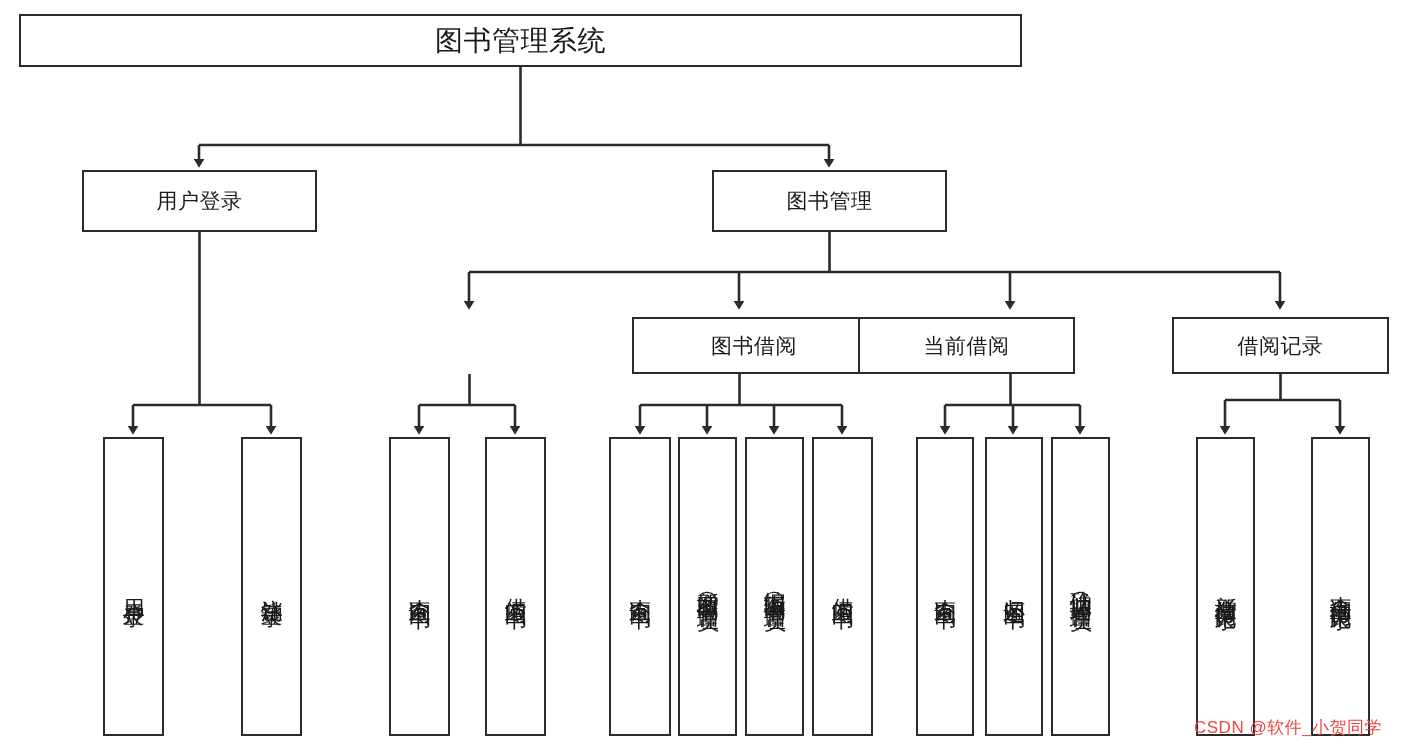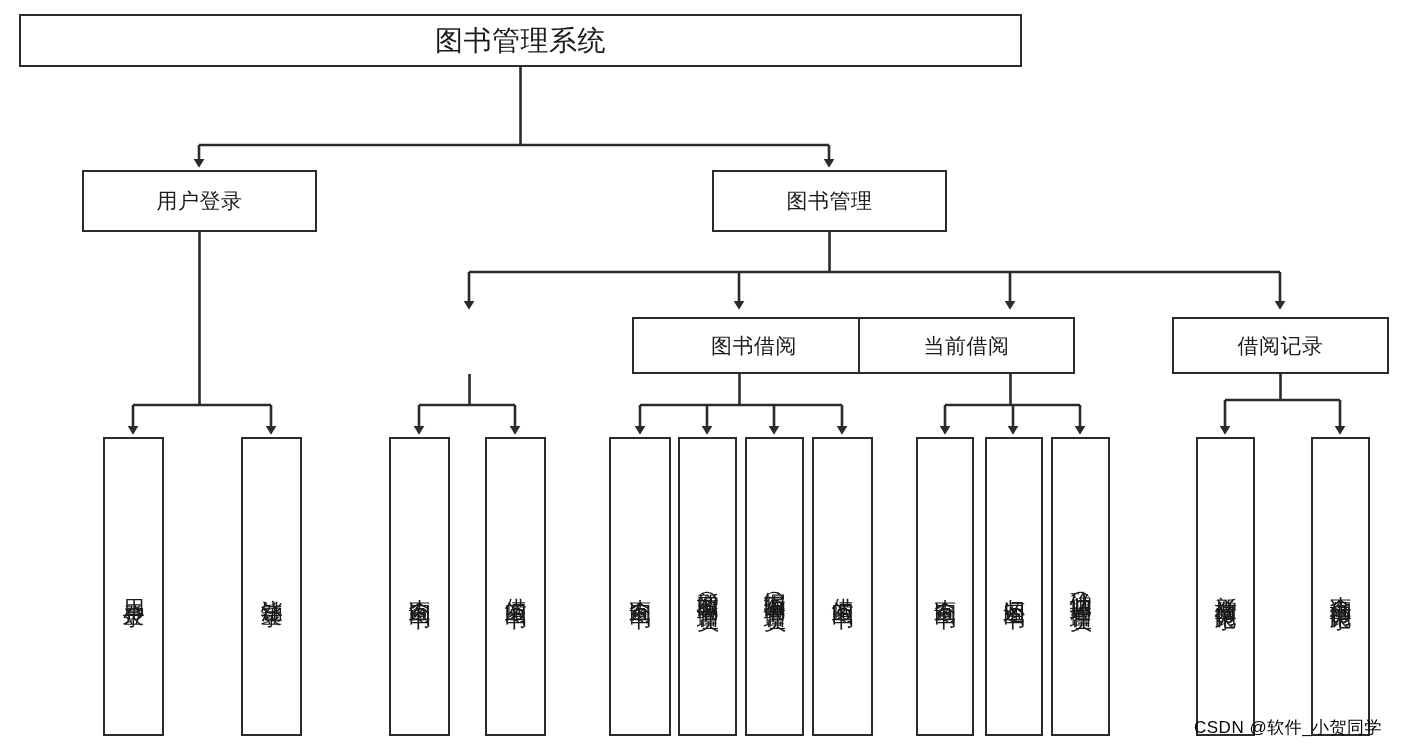--- a/index.html
+++ b/index.html
@@ -49,21 +49,21 @@
   }
   .node.vert .label {
     writing-mode: vertical-rl;
     text-orientation: upright;
     font-size: 22px;
     letter-spacing: 3px;
   }
   .node.root .label { font-size: 28px; }
   .watermark {
     position: absolute;
-    color: #000000;
+    color: #ef4444;
     font-size: 17px;
     white-space: nowrap;
     letter-spacing: 0.5px;
   }
 </style>
 </head>
 <body>
 
 <div id="diagram-root">
 

